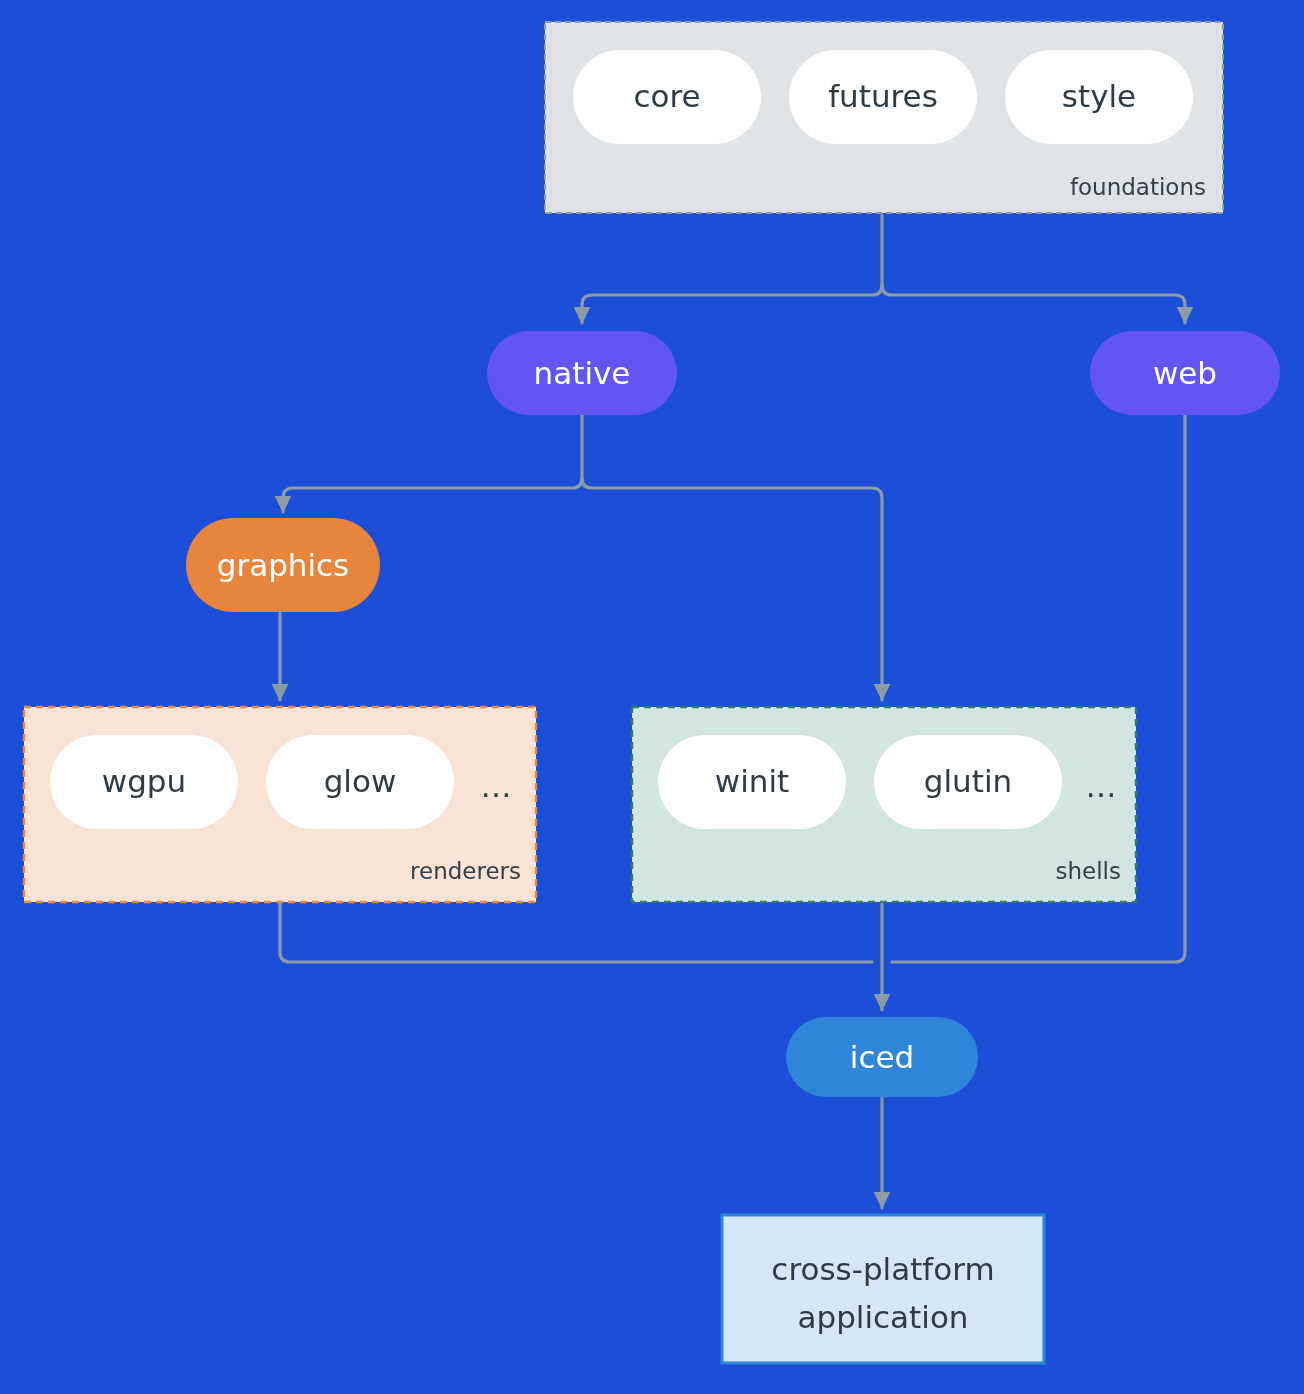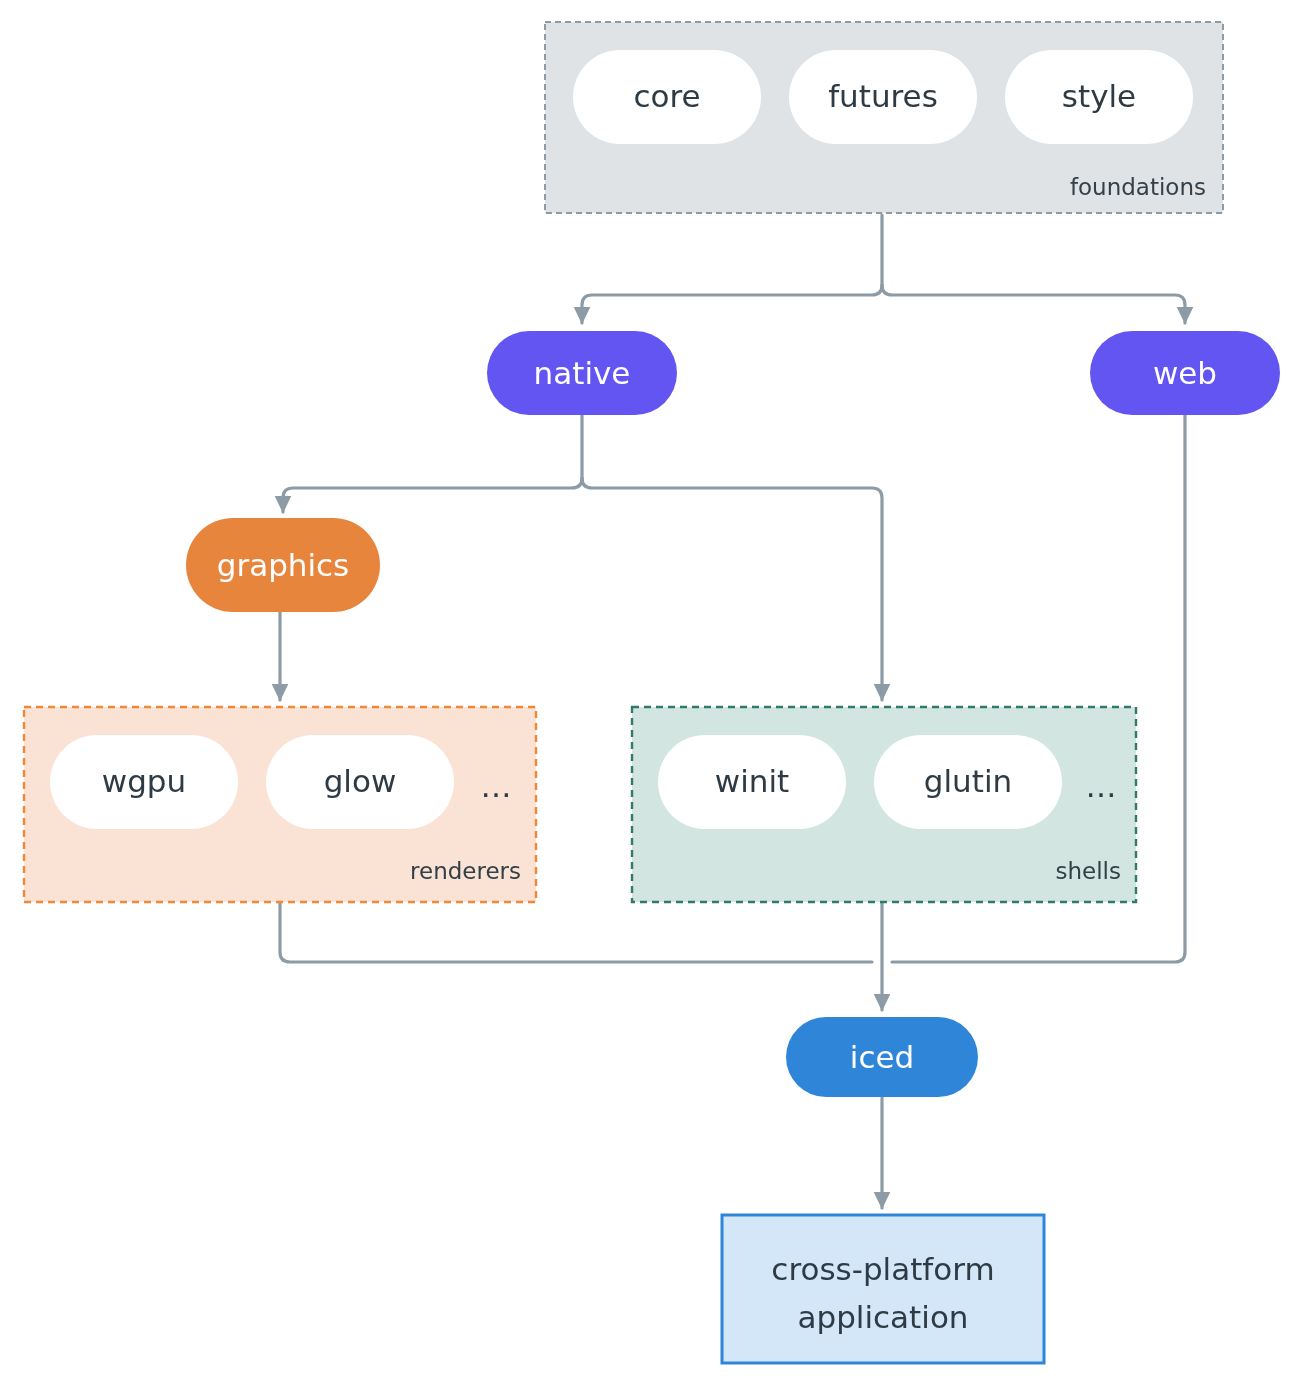--- a/index.html
+++ b/index.html
@@ -10,21 +10,21 @@
   body {
     width: 1304px;
     height: 1394px;
     overflow: hidden;
     font-family: "DejaVu Sans", sans-serif;
   }
   #stage {
     position: relative;
     width: 1304px;
     height: 1394px;
-    background: #ffffff;
+    background: #1d4ed8;
   }
   svg.diagram {
     position: absolute;
     left: 0;
     top: 0;
     width: 1304px;
     height: 1394px;
     display: block;
   }
   .node-label {

